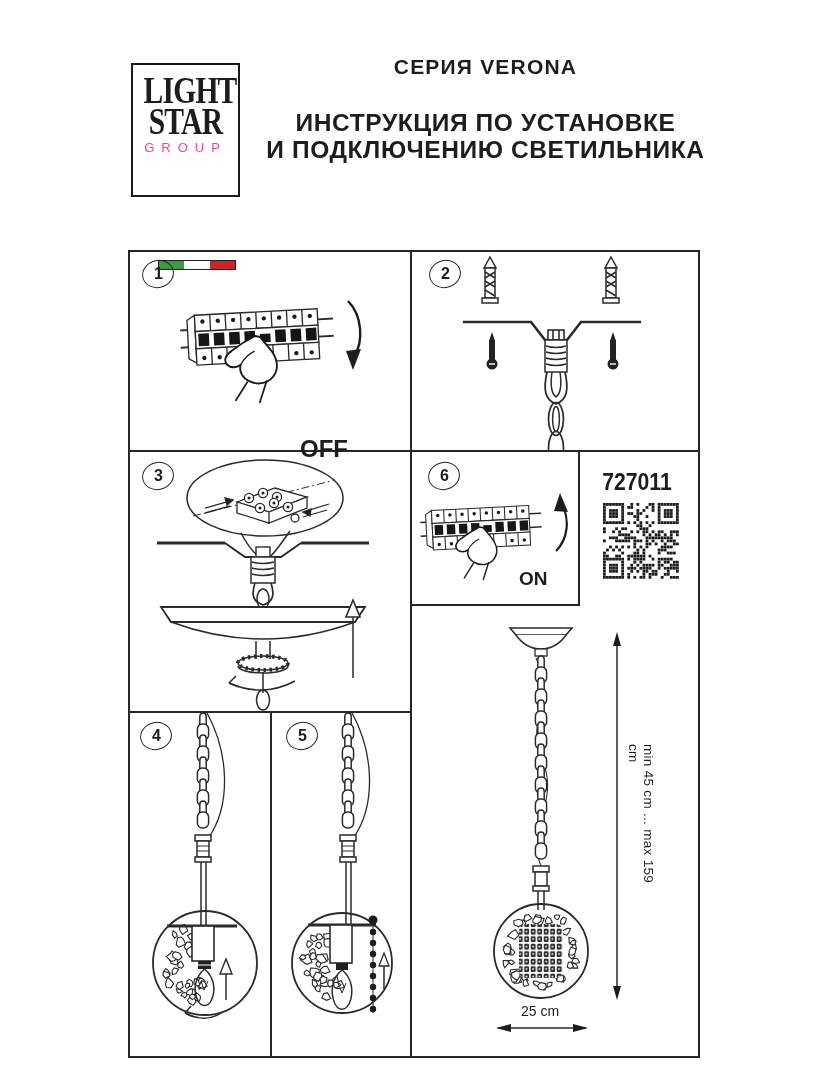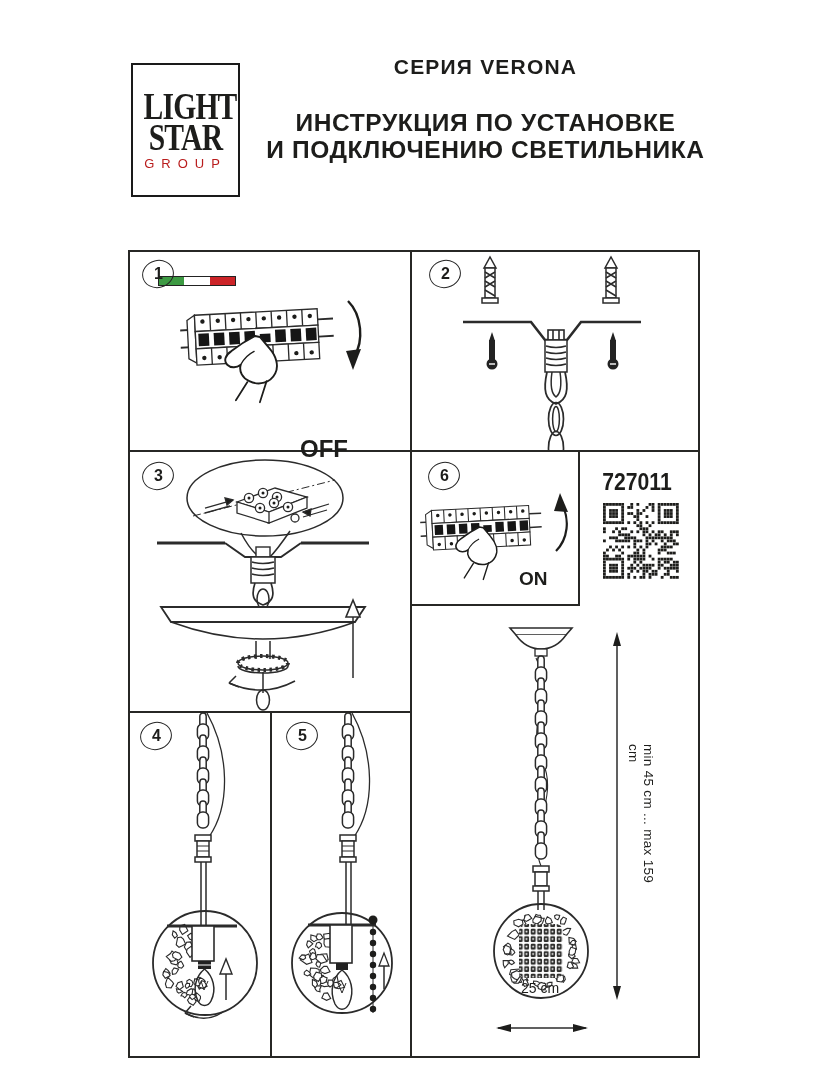--- a/index.html
+++ b/index.html
@@ -4,21 +4,21 @@
 <style>
   html,body{margin:0;padding:0;background:#ffffff;}
   #page{position:relative;width:826px;height:1081px;background:#fff;overflow:hidden;
         font-family:"Liberation Sans",sans-serif;color:#1d1d1b;}
   .abs{position:absolute;}
   .rule{position:absolute;background:#272725;}
   
   .logo-box{left:131px;top:63px;width:105px;height:130px;border:2px solid #1a1a1a;text-align:center;}
   .logo-word{font-family:"Liberation Serif",serif;font-weight:700;font-size:37px;line-height:31px;
              letter-spacing:-1px;display:block;transform:scaleX(.8);transform-origin:center;}
-  .logo-group{font-size:13px;letter-spacing:7px;color:#b91c1c;margin-top:3px;}
+  .logo-group{font-size:13px;letter-spacing:7px;color:#ec4899;margin-top:3px;}
   .flag{left:13px;top:99px;width:76px;height:8px;border:1px solid #222;display:flex;position:relative;margin:6px auto 0 12px;}
   .flag span{flex:1;}
   .hdr-right{left:240px;top:55px;width:463px;text-align:center;font-weight:700;padding-left:14px;}
   .hdr-series{font-size:21px;letter-spacing:1.2px;}
   .hdr-articles{font-size:21px;letter-spacing:1.2px;margin-top:9px;}
   .hdr-title{font-size:24.5px;letter-spacing:.6px;line-height:27px;}
   .hdr-title.first{margin-top:30px;}
   
   .badge{width:30px;height:26px;border:1.8px solid #242424;border-radius:50%;
          transform:rotate(-14deg);display:flex;align-items:center;justify-content:center;}
@@ -85,21 +85,21 @@
         <g stroke="#1d1d1b" stroke-width="2" fill="#fff" stroke-linejoin="round" stroke-linecap="round">
           <path d="M83,51 L93,63 C100,71 103,81 99,89 C94,99 82,102 72,97 C65,94 61,87 63,80 C59,83 53,84 49,80 C45,76 47,70 53,66 C62,59 72,53 78,50 Z"></path>
           <path d="M63,80 C66,74 71,69 77,66" fill="none" stroke-width="1.4"></path>
           <path d="M70,98 L58,117 M90,97 L83,119" fill="none" stroke-width="1.8"></path>
         </g>
       </symbol>
     </defs>
   </svg>
 
   <div class="abs logo-box">
-    <div style="margin-top:26px">
+    <div style="margin-top:10px">
       <span class="logo-word">LIGHT</span>
       <span class="logo-word">STAR</span>
     </div>
     <div class="logo-group">GROUP</div>
     <div class="flag">
       <span style="background:#3d9a43"></span>
         <span style="background:#ffffff"></span>
         <span style="background:#cc2428"></span>
     </div>
   </div>
@@ -796,15 +796,15 @@
       </g>
 
       <g>
         <line x1="85" y1="430" x2="173" y2="430"></line>
         <polygon points="98,426 98,434 83,430" fill="#1d1d1b" stroke="none"></polygon>
         <polygon points="160,426 160,434 175,430" fill="#1d1d1b" stroke="none"></polygon>
       </g>
     </g>
   </svg>
   <div class="abs vdim" style="left:626px;top:744px;height:156px;">min 45 cm ... max 159 cm</div>
-  <div class="abs dim" style="left:504px;top:980px;width:72px;text-align:center;">25 cm</div>
+  <div class="abs dim" style="left:504px;top:1003px;width:72px;text-align:center;">25 cm</div>
 
 </div>
 
 </body></html>

